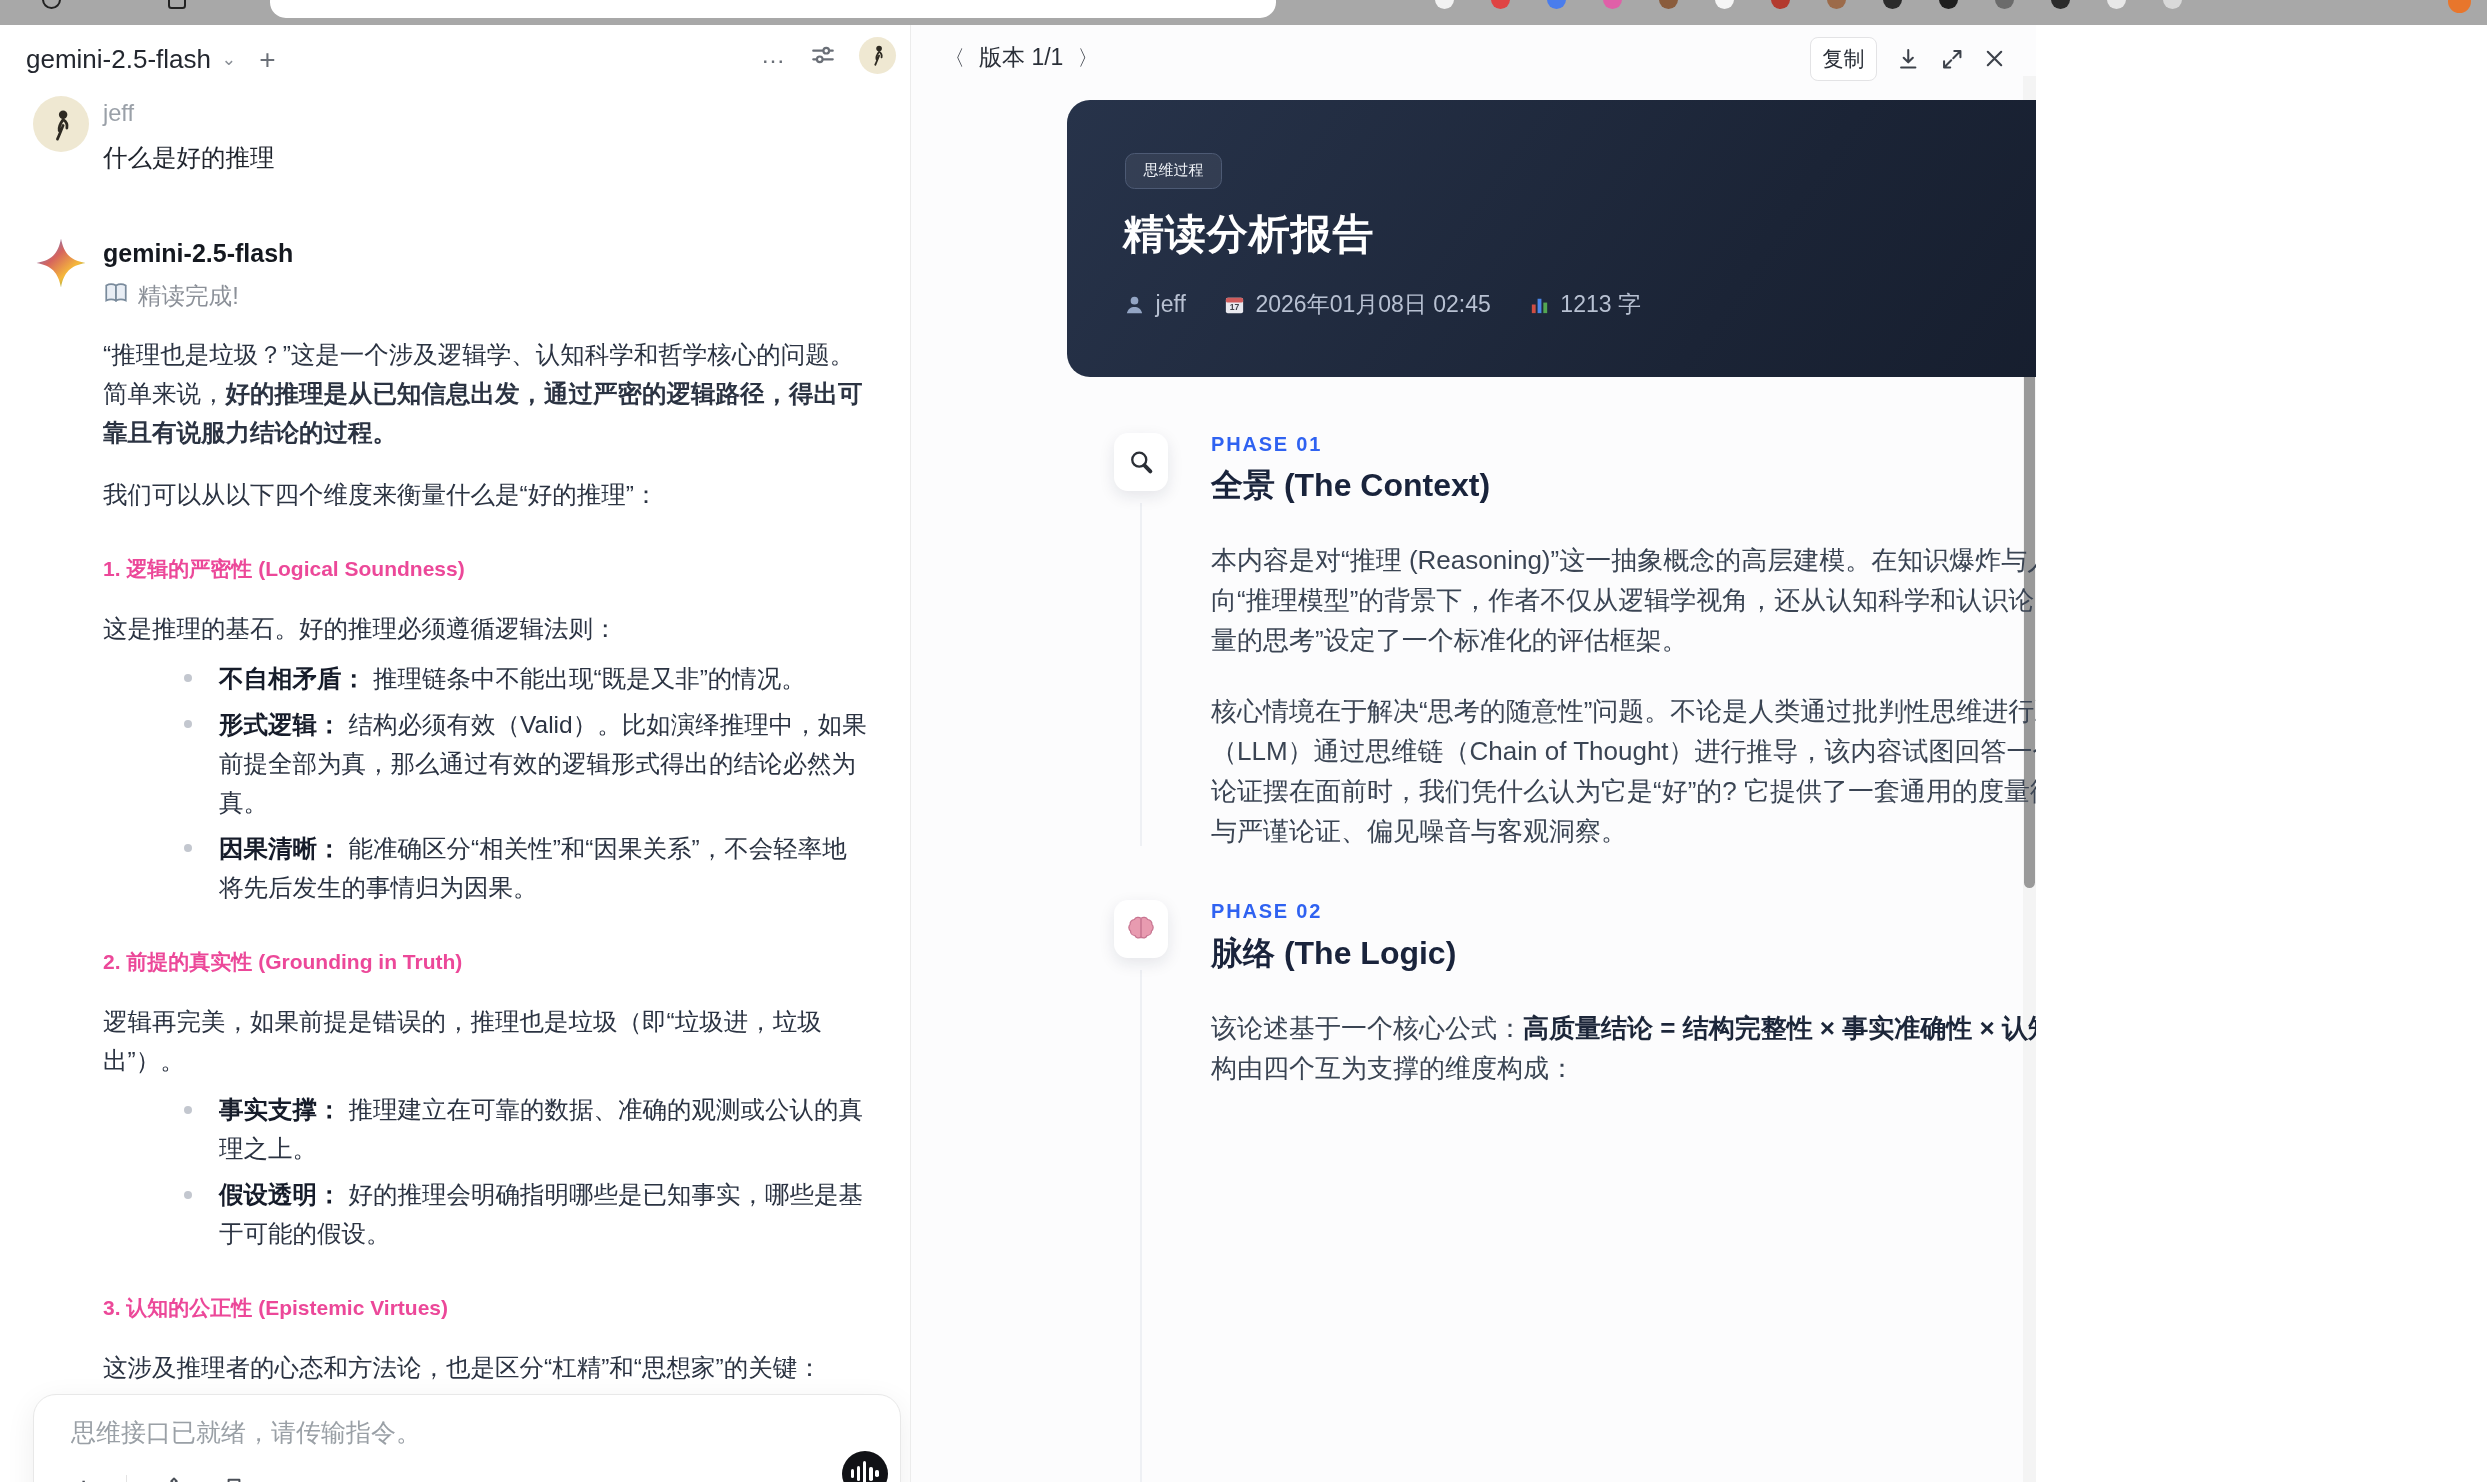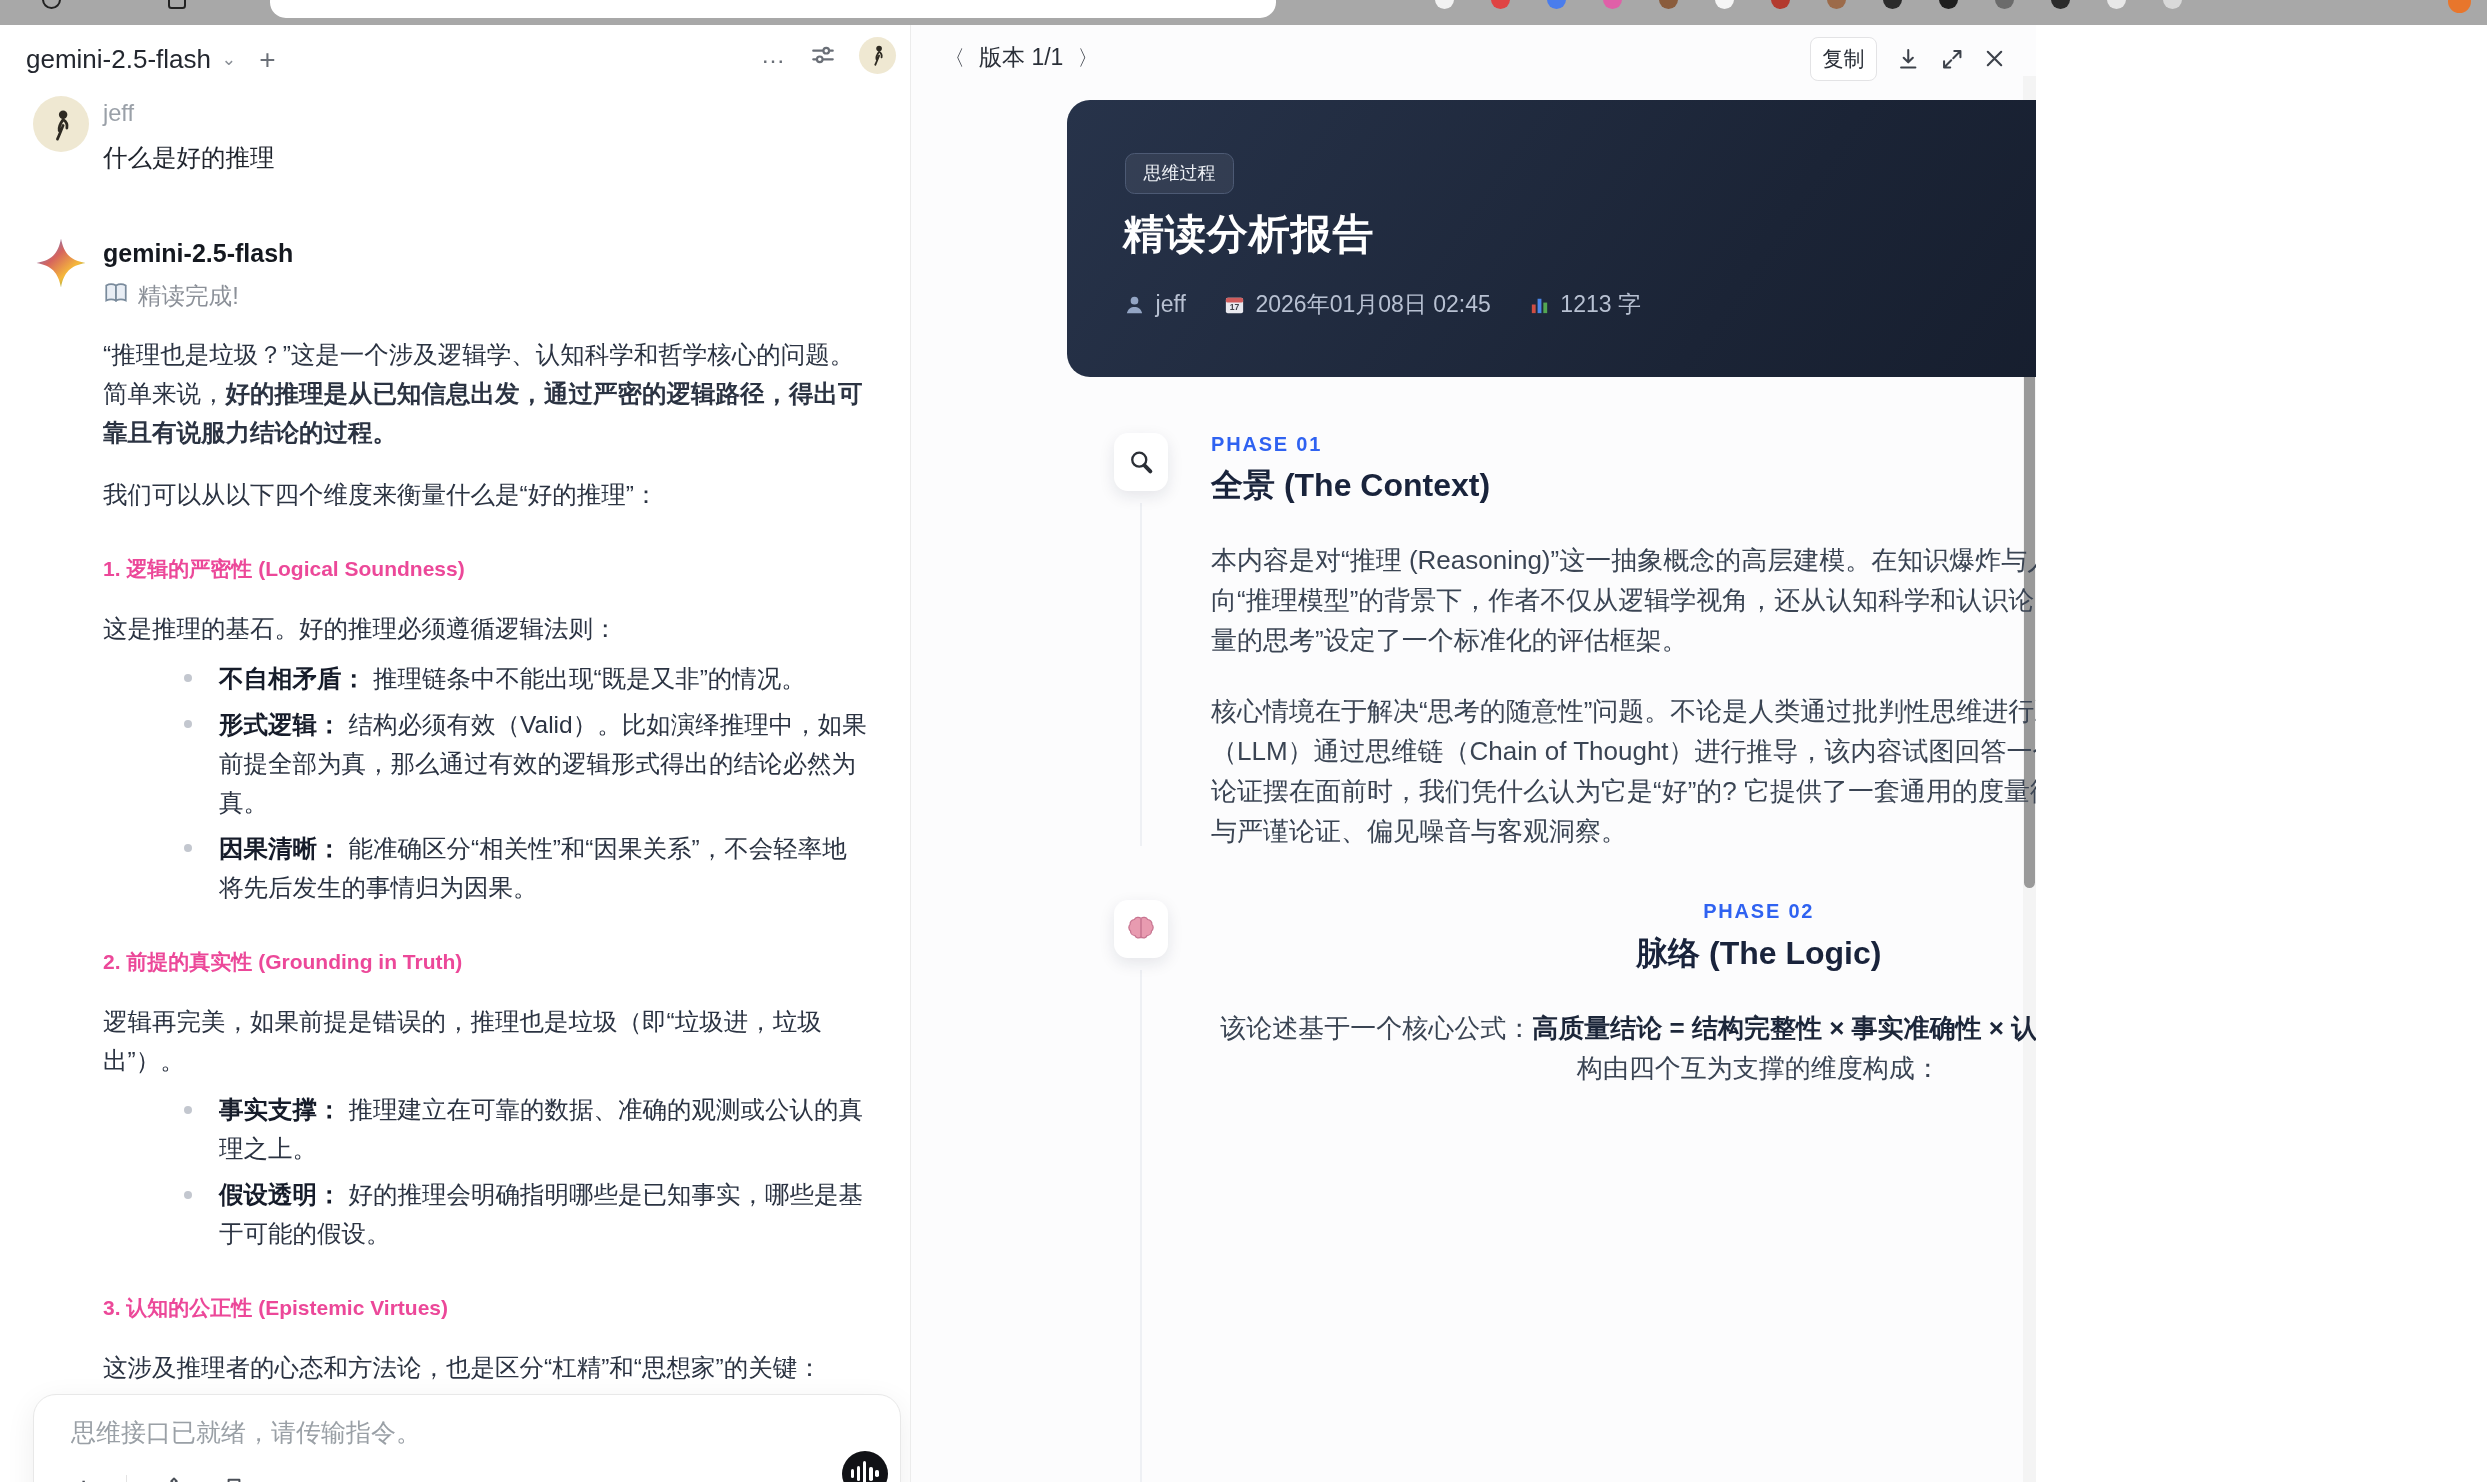--- a/index.html
+++ b/index.html
@@ -70,27 +70,27 @@
   .icon-btn { background:none; border:none; color:#3d424b; display:flex; align-items:center; }
 
   
   .scrollbar-track { position:absolute; right:0; top:51px; bottom:0; width:13px; background:#f4f4f4; }
   .scrollbar-thumb { position:absolute; right:0.9px; top:59px; width:11.4px; height:753px; border-radius:6.1px; background:#9a9a9a; }
 
   
   .artifact-content { position:absolute; left:156px; top:75px; width:1257px; bottom:0; overflow:hidden; }
 
   .hero { position:relative; height:277px; border-radius:23px; background:linear-gradient(125deg,#27334a 0%,#1b2436 55%,#131a29 100%); overflow:hidden; }
-  .hero-badge { position:absolute; left:58px; top:53px; padding:7.9px 17.5px; border-radius:9.6px; background:rgba(255,255,255,.07); border:1.3px solid #4d5a74; color:#eef1f6; font-size:18px; }
+  .hero-badge { position:absolute; left:58px; top:53px; padding:7.9px 17.5px; border-radius:9.6px; background:rgba(255,255,255,.07); border:1.3px solid #4d5a74; color:#eef1f6; font-size:15px; }
   .hero-title { position:absolute; left:56px; top:107px; font-size:41px; font-weight:700; color:#ffffff; letter-spacing:0.9px; }
   .hero-meta { position:absolute; left:56px; top:189px; display:flex; align-items:center; gap:37px; font-size:23px; color:#b8c1d2; }
   .meta-item { display:flex; align-items:center; gap:9.6px; }
 
   .phase { display:flex; margin-top:56px; }
-  .phase + .phase { margin-top:49px;text-align:center; }
+  .phase + .phase { margin-top:49px; }
   .phase-rail { position:relative; width:54px; margin-left:47px; flex:none; }
   .phase-rail::after { content:""; position:absolute; left:26px; top:70px; width:1.8px; background:#eef0f4; }
   .phase1 .phase-rail::after { height:343px; }
   .phase2 .phase-rail::after { height:665px; }
   .phase-icon { position:relative; width:54px; height:58px; background:#ffffff; border-radius:14px; box-shadow:0 5.3px 15.8px rgba(20,30,60,.10); display:flex; align-items:center; justify-content:center; z-index:2; }
   .phase-main { flex:1; margin-left:43px; padding-right:17.5px; }
   .phase-label { font-size:20px; font-weight:700; letter-spacing:1.8px; color:#2f62f1; }
   .phase-title { font-size:32px; font-weight:700; color:#19233b; margin-top:8.8px; }
   .phase-p { font-size:26px; line-height:40px; color:#3a4453; margin-top:31.5px; }
   .phase-p b { color:#1c2639; }

